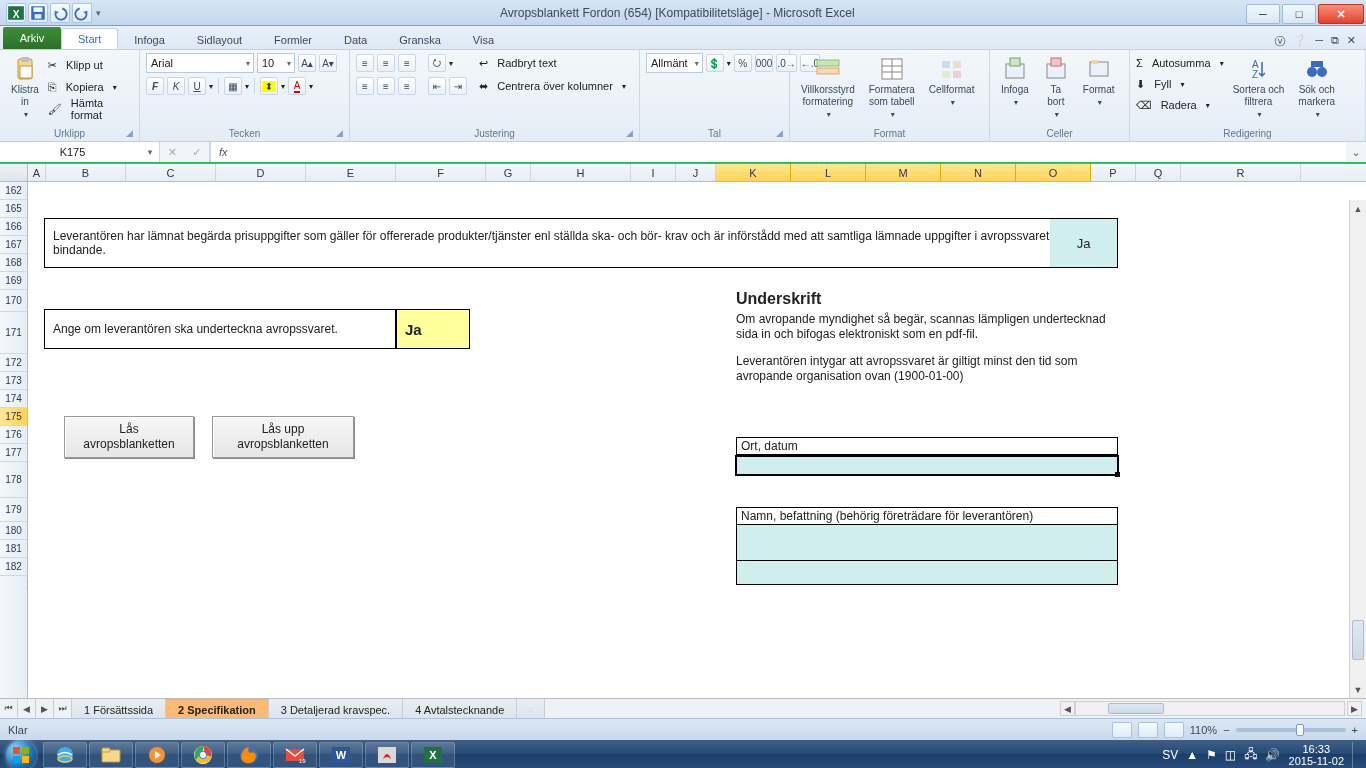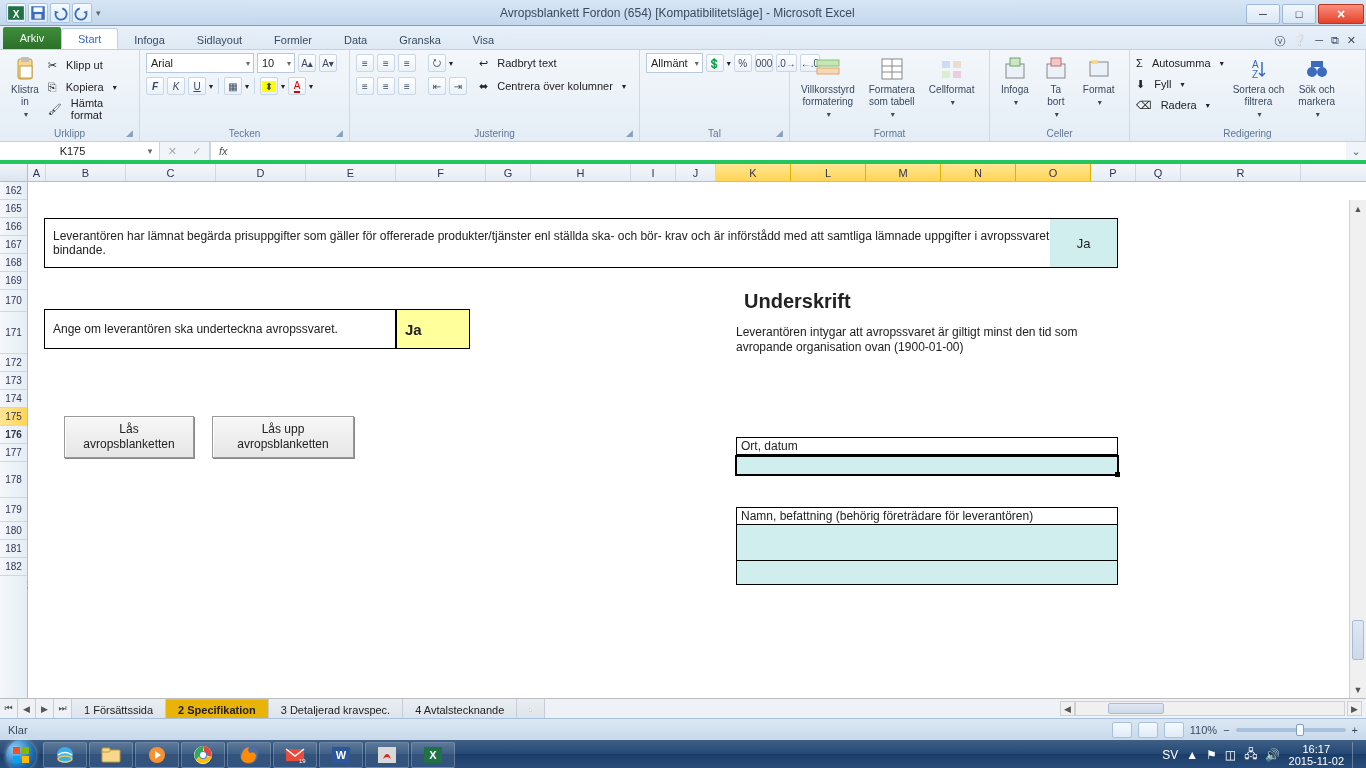--- a/index.html
+++ b/index.html
@@ -68,21 +68,21 @@
 .smallrow { display:flex; align-items:center; gap:3px; height:20px;}
 .smallbtn { min-width:18px; height:18px; border:1px solid #c9d6e5; border-radius:2px; background:linear-gradient(#fff,#eaf1f8); display:flex; align-items:center; justify-content:center; font-size:10px; color:#3a4a5e;}
 .selectbox { height:20px; border:1px solid #b8c9dd; background:#fff; font-size:11px; padding:0 14px 0 4px; display:flex; align-items:center; position:relative;}
 .selectbox .dd { position:absolute; right:3px; font-size:8px; color:#666;}
 
 
 .isvg { width:100%; height:100%; }
 
 
 .formulabar {
-  height:22px; border-bottom:4px solid #22c55e; display:flex; align-items:stretch; background:#f1f5fa;
+  height:22px; border-bottom:2px solid #22c55e; display:flex; align-items:stretch; background:#f1f5fa;
 }
 .namebox {
   width:160px; border-right:1px solid #c9d6e5; background:#fff; display:flex; align-items:center;
   padding:0 2px;
 }
 .namebox .nval { flex:1; text-align:center; font-size:11px;}
 .namebox .ndd { width:14px; text-align:center; color:#666; font-size:9px;}
 .fxarea { flex:1; display:flex; align-items:center; background:#fff; border-left:1px solid #c9d6e5;}
 .fxarea .fxi{ padding:0 8px; font-style:italic; color:#555;}
 .formulabar .expand{ width:20px; display:flex; align-items:center; justify-content:center; color:#666;}
@@ -127,21 +127,21 @@
 
 .sheettabbar {
   height:20px; display:flex; align-items:stretch; border-top:1px solid #bcbcbc; background:#eef2f6;
 }
 .tabnavs{ display:flex;}
 .tabnav{ width:18px; display:flex; align-items:center; justify-content:center; border-right:1px solid #c6cdd5; font-size:9px; color:#555;}
 .sheettab{
   padding:2px 12px 0; font-size:11px; border-right:1px solid #c6cdd5; background:linear-gradient(#e9eef3,#dde4eb);
   display:flex; align-items:center; position:relative;
 }
-.sheettab.active{ background:#eab308; font-weight:bold; border-top:1px solid #bcbcbc;}
+.sheettab.active{ background:#fdba74; font-weight:bold; border-top:1px solid #bcbcbc;}
 .sheettab.new{ width:28px; justify-content:center;}
 .hscroll{ flex:1; display:flex; align-items:center; justify-content:flex-end; padding:0 4px; }
 .hscroll .track{ width:270px; height:15px; background:#f0f0f0; border:1px solid #d0d0d0; position:relative; margin-right:2px;}
 .hscroll .track .thumb{ position:absolute; top:1px; bottom:1px; left:32px; width:56px; background:linear-gradient(#dfe8f2,#cdd9e7); border:1px solid #a8bdd4; border-radius:2px;}
 .hscroll .arrow{ width:15px; height:15px; border:1px solid #d0d0d0; background:#f0f0f0; display:flex; align-items:center; justify-content:center; font-size:9px; color:#555;}
 
 
 .statusbar {
   height:22px; background:linear-gradient(#dbe7f3,#c9d9eb); border-top:1px solid #a9c1dc;
   display:flex; align-items:center; font-size:11px; color:#3a4a5e; padding:0 8px;
@@ -505,21 +505,21 @@
         <div class="rh" style="height: 18px;">166</div>
         <div class="rh" style="height: 18px;">167</div>
         <div class="rh" style="height: 18px;">168</div>
         <div class="rh" style="height: 18px;">169</div>
         <div class="rh" style="height: 22px;">170</div>
         <div class="rh" style="height: 42px;">171</div>
         <div class="rh" style="height: 18px;">172</div>
         <div class="rh" style="height: 18px;">173</div>
         <div class="rh" style="height: 18px;">174</div>
         <div class="rh sel" style="height: 18px;">175</div>
-        <div class="rh" style="height: 18px; font-weight: bold;">176</div>
+        <div class="rh" style="height: 18px;">176</div>
         <div class="rh" style="height: 18px;">177</div>
         <div class="rh" style="height: 36px;">178</div>
         <div class="rh" style="height: 24px; text-align: right;">179</div>
         <div class="rh" style="height: 18px;">180</div>
         <div class="rh" style="height: 18px;">181</div>
         <div class="rh" style="height: 18px;">182</div>
         <div class="rh" style="height: 18px; margin-left: 35px;">183</div>
       </div>
     <div class="cells" id="cells">
 
@@ -540,21 +540,22 @@
       <div class="ov btn3d" style="left:36px; top:234px; width:130px; height:42px;">
           <span style="white-space:pre;">Lås
 avropsblanketten</span>
         </div>
       <div class="ov btn3d" style="left:184px; top:234px; width:142px; height:42px;">
           <span style="white-space:pre;">Lås upp
 avropsblanketten</span>
         </div>
 
       <div class="ov" style="left:708px; top:108px; width:380px;">
-        <div style="font-size:20px; font-weight:bold; font-family:Arial;margin-left:8px;">Underskrift</div>
+        <div style="font-size:16px; font-weight:bold; font-family:Arial;">Underskrift</div>
+        <div style="font-size:12px; margin-top:4px; line-height:15px;">Om avropande myndighet så begär, scannas lämpligen undertecknad sida in och bifogas elektroniskt som en pdf-fil.</div>
         <div style="font-size:12px; margin-top:12px; line-height:15px;">Leverantören intygar att avropssvaret är giltigt minst den tid som avropande organisation ovan (1900-01-00)</div>
       </div>
 
       <div class="ov box-white" style="left:708px; top:255px; width:382px; height:18px; padding:1px 4px; font-size:12px;"><span>Ort, datum</span></div>
       <div class="ov sel-cell" style="left:707px; top:273px; width:384px; height:21px;">
         <div class="sel-handle"></div>
       </div>
 
       <div class="ov box-white" style="left:708px; top:325px; width:382px; height:18px; padding:1px 4px; font-size:12px;"><span>Namn, befattning (behörig företrädare för leverantören)</span></div>
       <div class="ov box-cfe" style="left:708px; top:343px; width:382px; height:36px; border:1px solid #000; border-top:none;"></div>
@@ -690,18 +691,18 @@
       </svg>
     </div>
   <div class="tray">
     <span class="ticon">SV</span>
     <span class="ticon">▲</span>
     <span class="ticon">⚑</span>
     <span class="ticon">◫</span>
     <span class="ticon">🖧</span>
     <span class="ticon">🔊</span>
     <div class="clock">
-      <div>16:17</div>
+      <div>16:33</div>
         <div>2015-11-02</div>
     </div>
     <div style="width:8px; height:26px; border-left:1px solid rgba(255,255,255,.3);"></div>
   </div>
 </div>
 
 </body></html>

